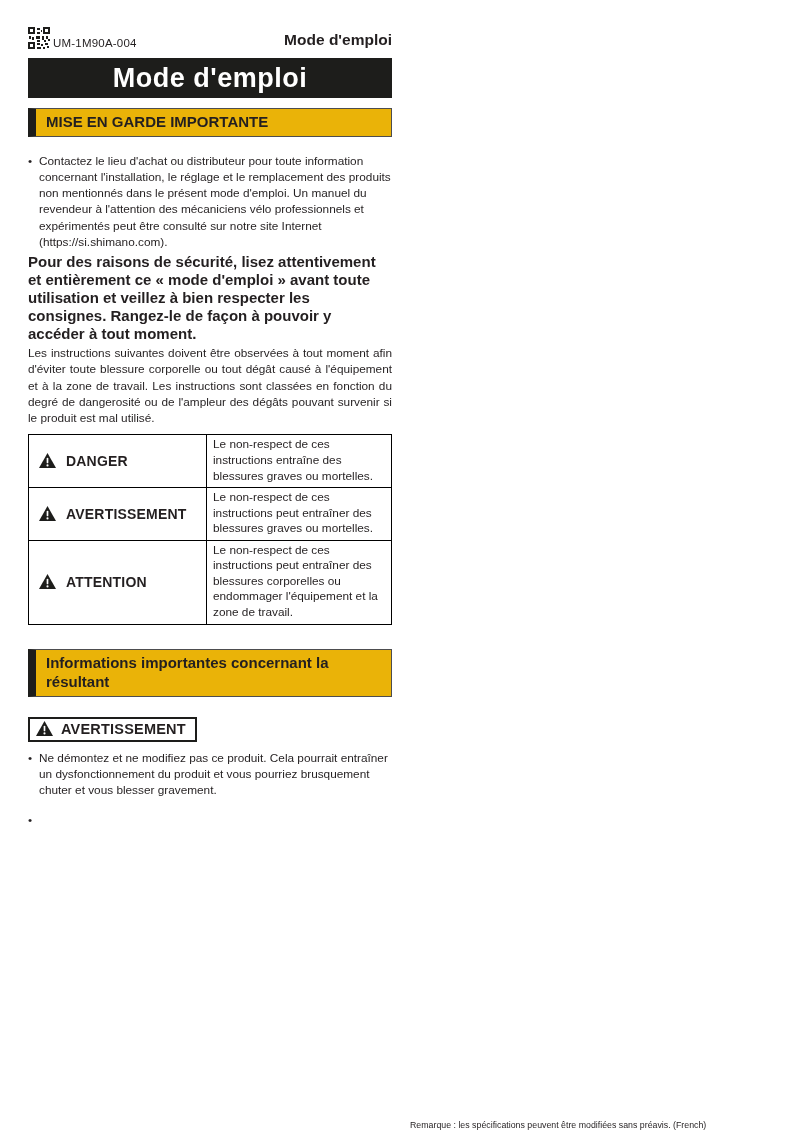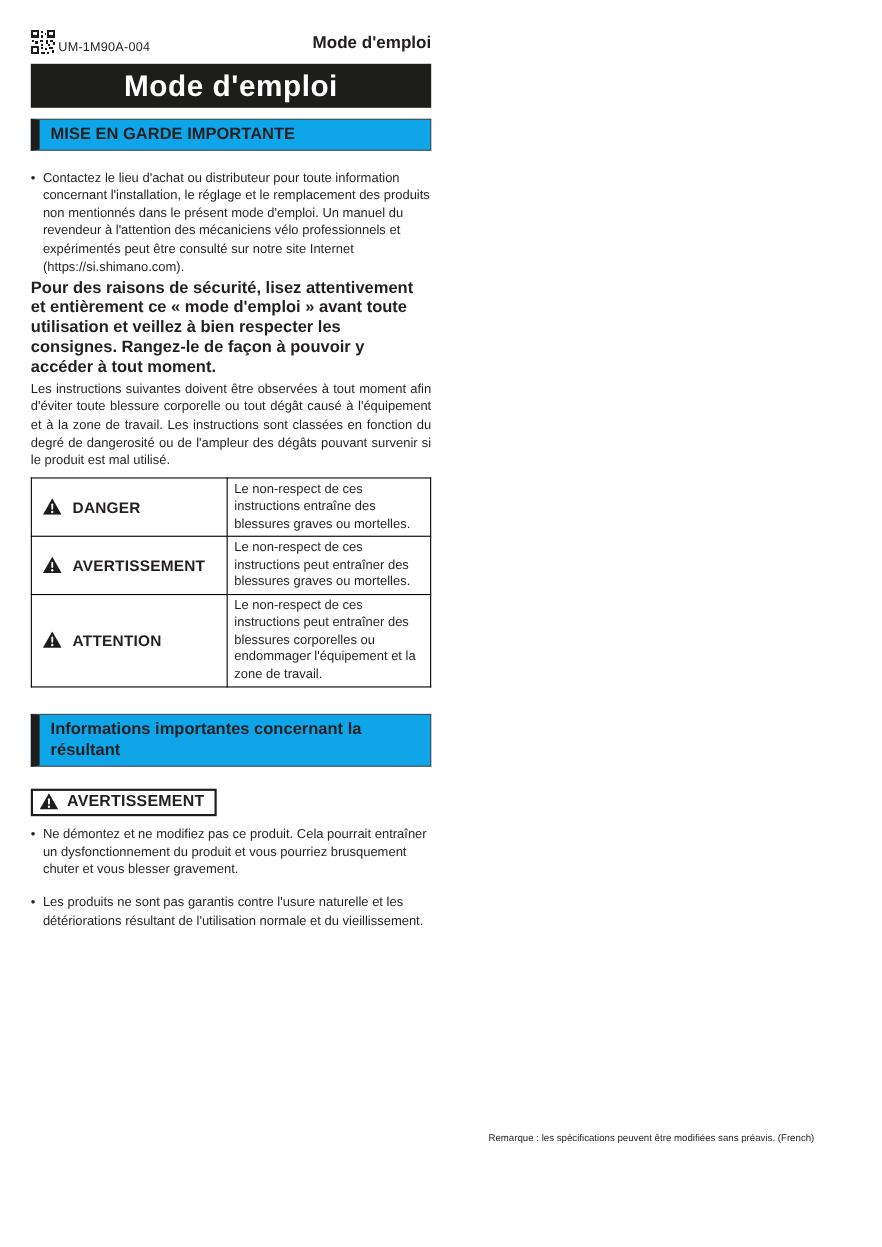--- a/index.html
+++ b/index.html
@@ -17,21 +17,21 @@
 
   
   .banner{
     margin-top:9px;height:40px;background:#1d1d1b;color:#ffffff;
     display:flex;align-items:center;justify-content:center;
     font-size:27px;font-weight:bold;letter-spacing:0.5px;
   }
 
   
   .section-head{
-    margin-top:10px;background:#0ea5e9;border:1px solid #4d4d4f;
+    margin-top:10px;background:#eab308;border:1px solid #4d4d4f;
     border-left:8px solid #1d1d1b;padding:3px 10px 4px;
     font-weight:bold;font-size:15px;line-height:1.3;
   }
   .section-head.two-line{margin-top:24px;}
   .section-head.note-head{margin-top:14px;}
 
   
   .bullet{position:relative;padding-left:11px;font-size:11.8px;line-height:1.38;}
   .bullet .dot{position:absolute;left:0;top:0;font-size:11.8px;}
   .bullet.first{margin-top:16px;}
@@ -48,21 +48,21 @@
   .hazard-label{display:flex;gap:10px;font-weight:bold;font-size:14px;letter-spacing:0.2px;}
   .tri-icon{width:17px;height:15px;flex:0 0 17px;}
 
   
   .warn-badge{
     margin-top:20px;display:inline-flex;align-items:center;gap:8px;
     border:2px solid #1d1d1b;padding:2px 9px 3px 6px;background:#ffffff;
     font-weight:bold;font-size:14.5px;letter-spacing:0.2px;
   }
 
-  .footer-note{position:absolute;left:410px;top:1029px;font-size:8.8px;color:#231f20;margin-left:34px;}
+  .footer-note{position:absolute;left:410px;top:1120px;font-size:8.8px;color:#231f20;}
 </style>
 </head>
 <body>
 
 <div class="content">
 
   <div class="doc-header">
     <svg class="qr" viewBox="0 0 21 21" shape-rendering="crispEdges">
       <rect x="0" y="0" width="21" height="21" fill="#ffffff"></rect>
       <g fill="#1d1d1b">
@@ -172,18 +172,17 @@
   </div>
 
   <div class="bullet warn">
     <span class="dot">•</span>
     <span>Ne démontez et ne modifiez pas ce produit. Cela pourrait entraîner un dysfonctionnement du produit et vous pourriez brusquement chuter et vous blesser gravement.</span>
   </div>
 
 
   <div class="bullet note">
     <span class="dot">•</span>
-    <span>Les produits ne sont pas garantis contre l'usure naturelle et les détériorations résultant de l'utilisation normale et du vieillissement.</span>
   </div>
 
 </div>
 
 <div class="footer-note">Remarque : les spécifications peuvent être modifiées sans préavis. (French)</div>
 
 </body></html>

